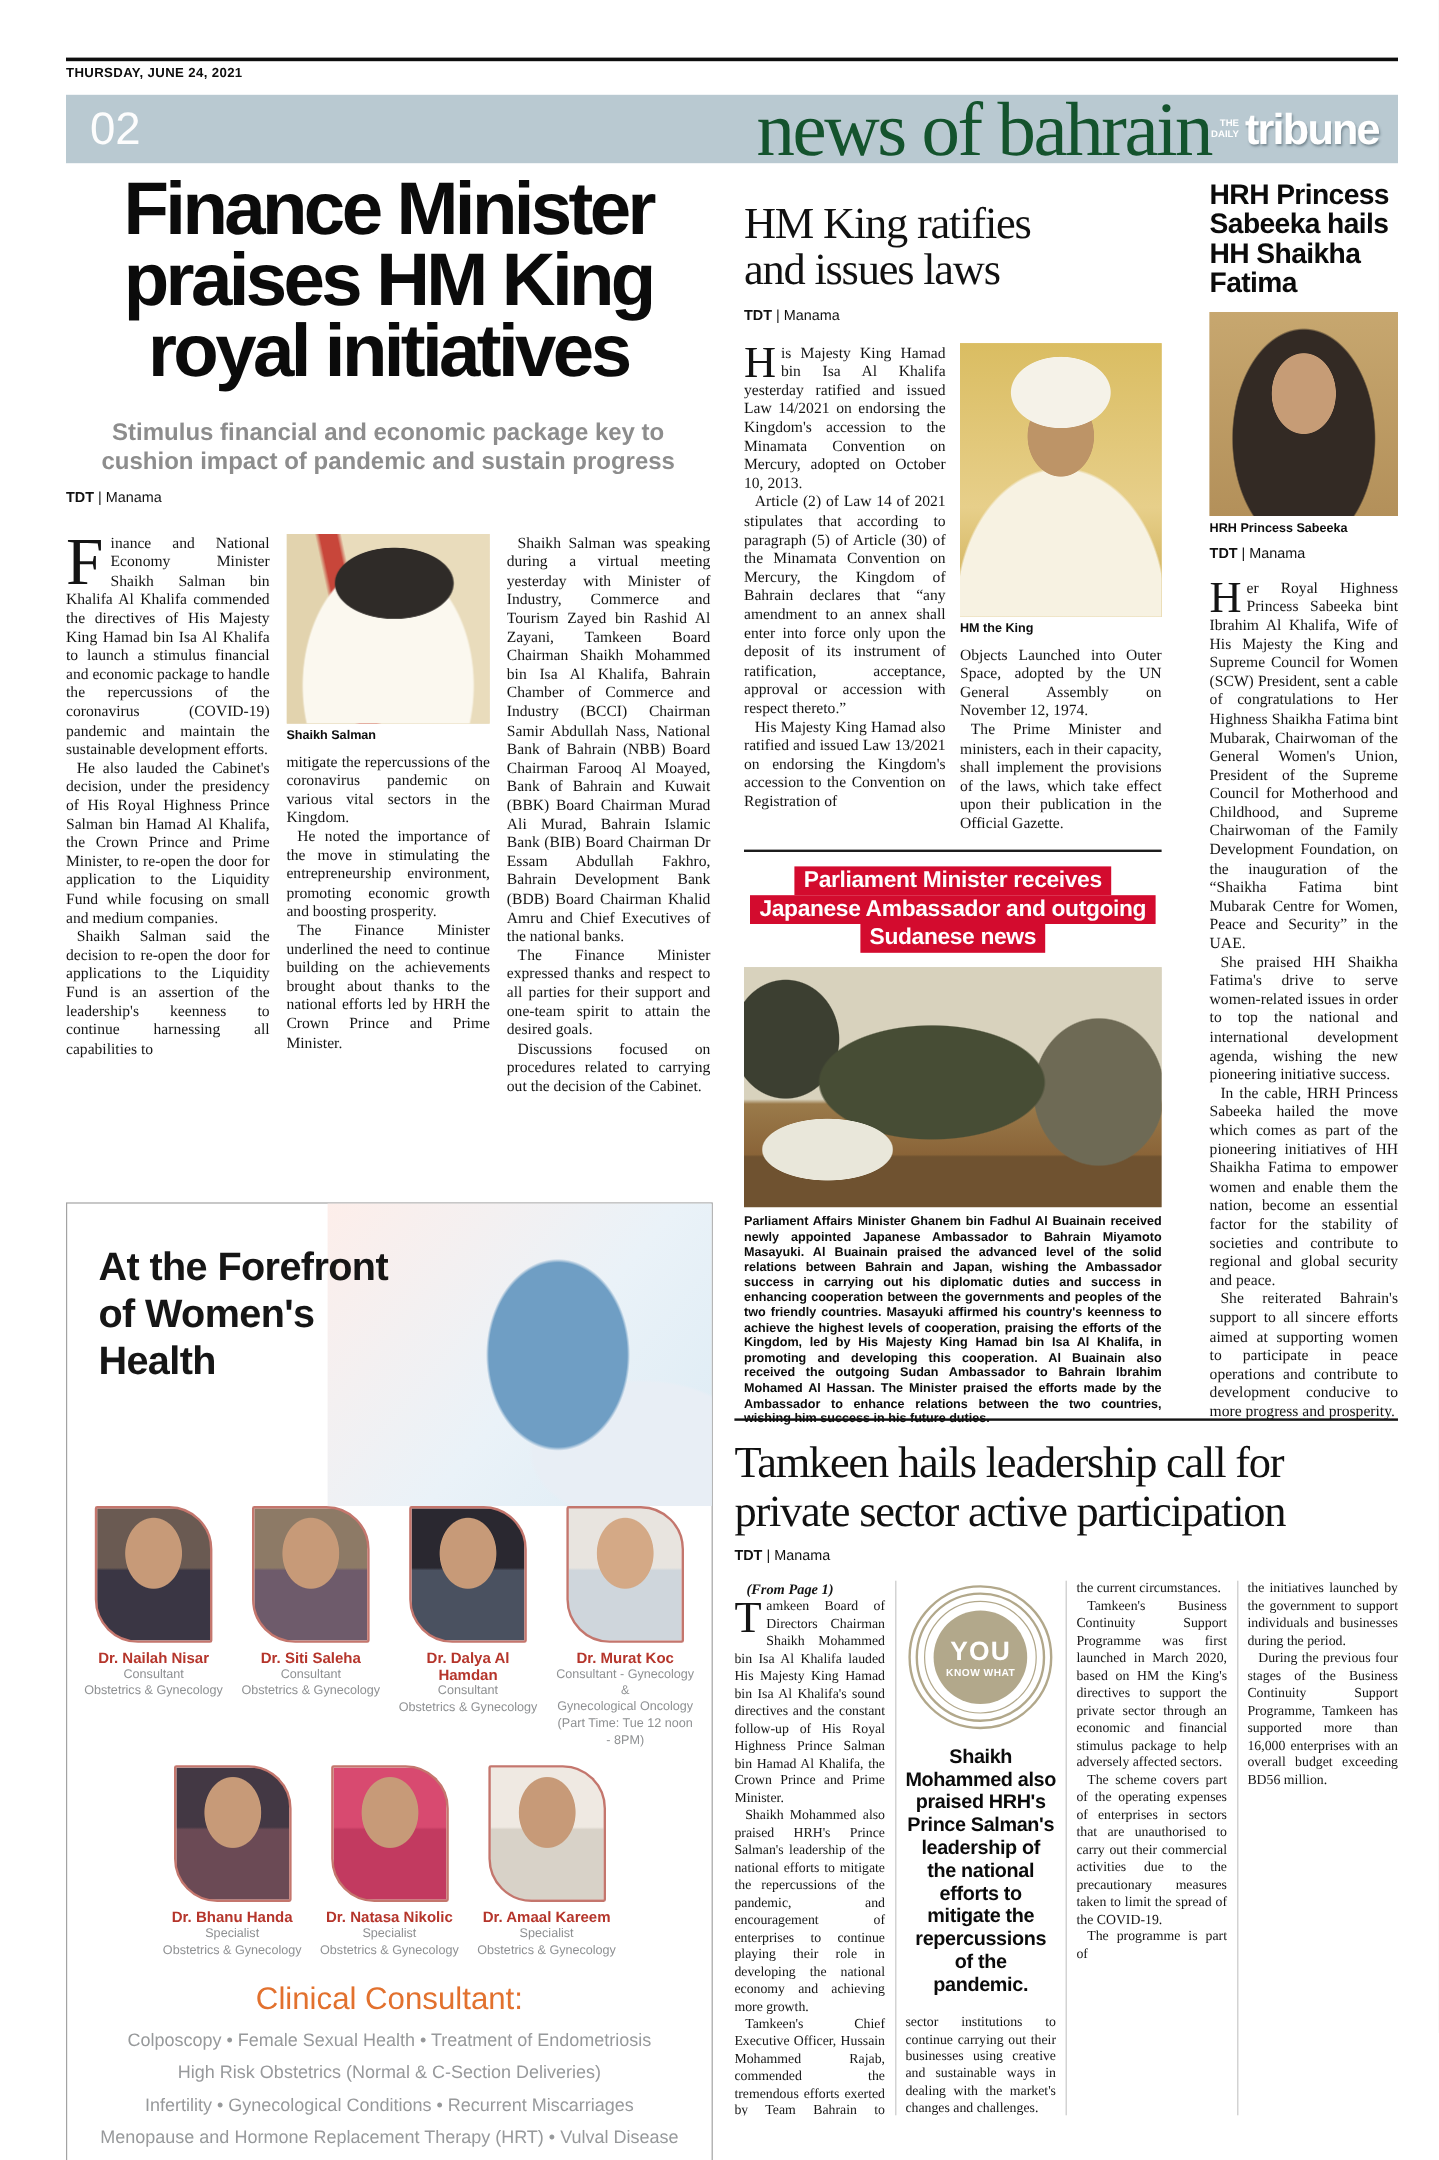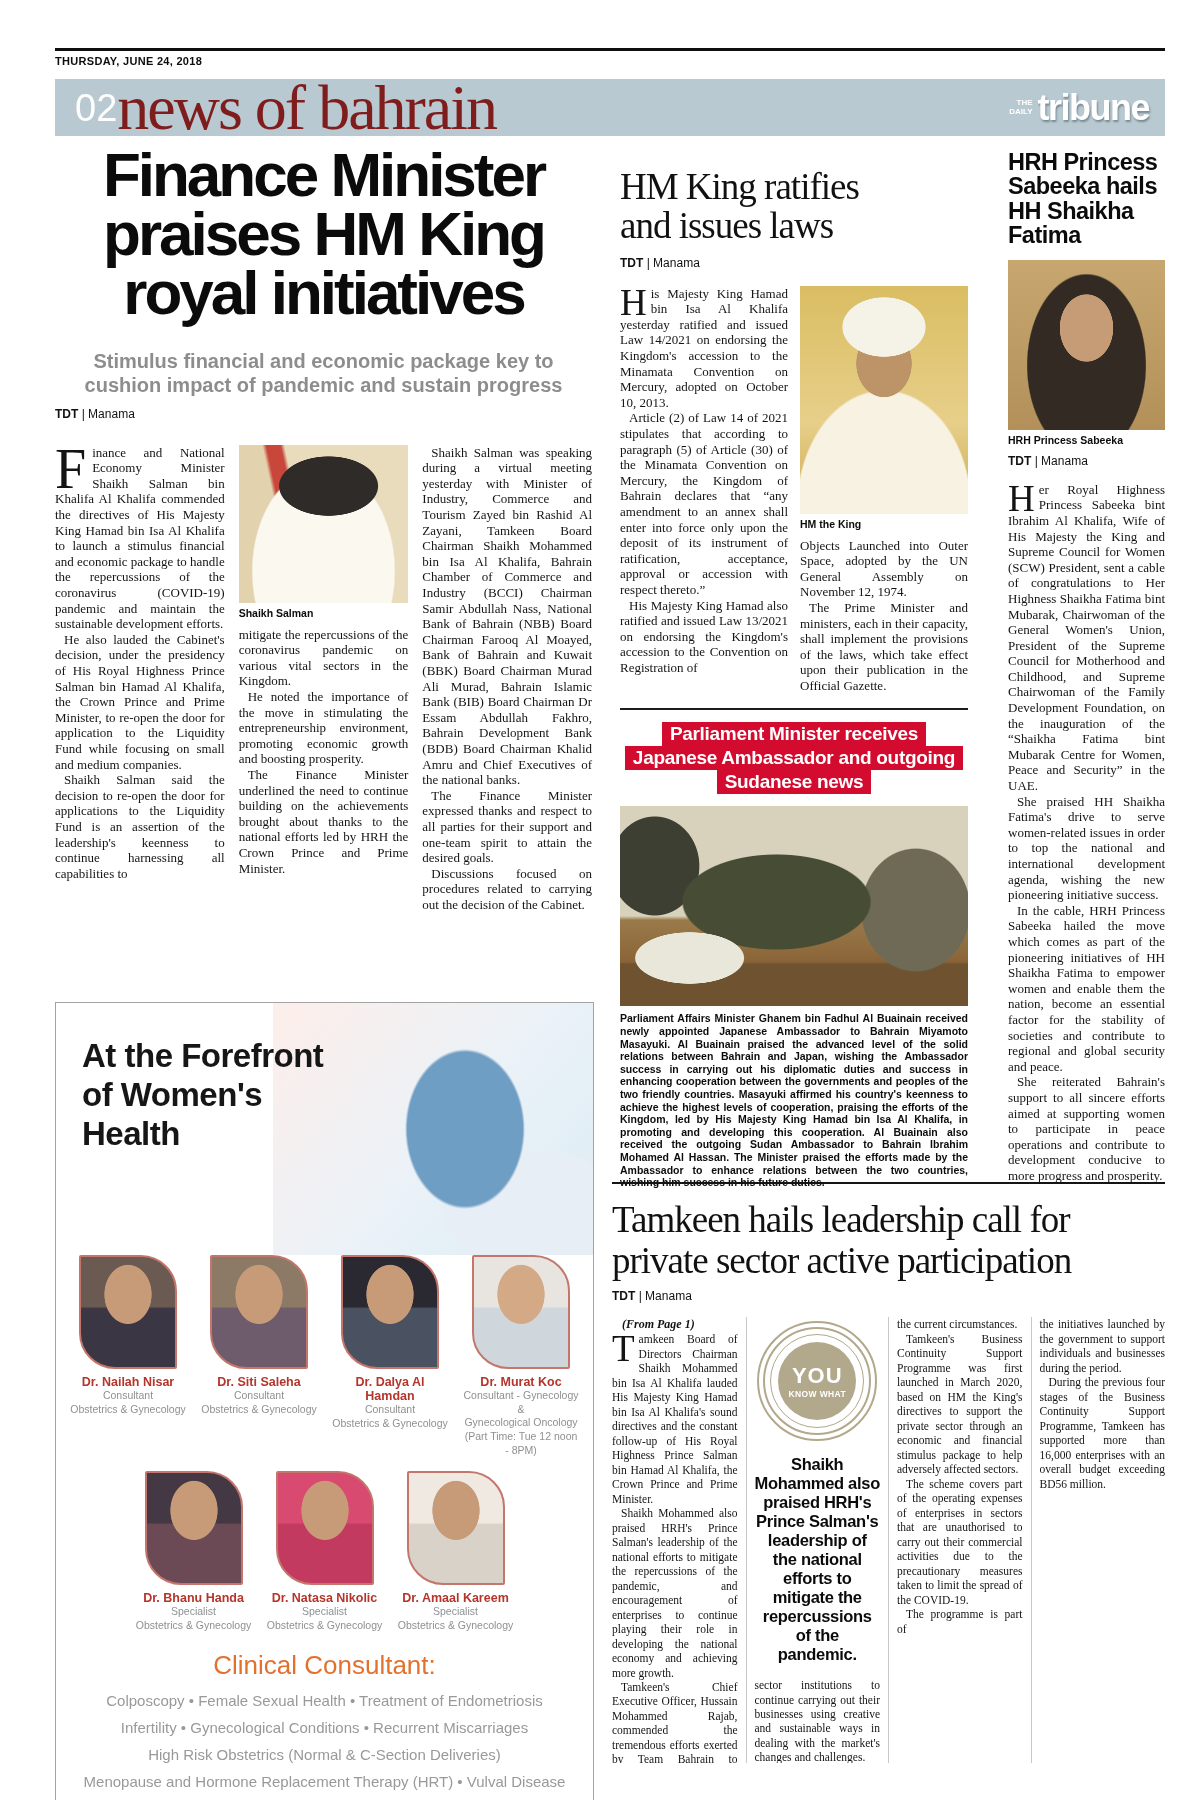--- a/index.html
+++ b/index.html
@@ -6,21 +6,21 @@
   .page{position:relative;width:1199px;height:1800px;background:#fff;overflow:hidden;
         font-family:"Liberation Serif",serif;color:#141414;margin:0 auto;}
   [data-interactable]{cursor:default;}
 
   
   .m-rule{position:absolute;left:55px;top:48px;width:1110px;border-top:3px solid #0e0e0e;}
   .m-date{position:absolute;left:55px;top:55px;font:bold 11px "Liberation Sans",sans-serif;letter-spacing:.3px;color:#0e0e0e;}
   .banner{position:absolute;left:55px;top:79px;width:1110px;height:57px;background:#b9c9d1;
           display:flex;align-items:center;overflow:hidden;}
   .banner-page{margin-left:20px;font:300 38px/1 "Liberation Sans",sans-serif;color:#fdfdfd;}
-  .banner-title{flex:1;text-align:left;font:400 64px/57px "Liberation Serif",serif;color:#7f1d1d;letter-spacing:-2px;}
+  .banner-title{flex:1;text-align:right;font:400 64px/57px "Liberation Serif",serif;color:#14532d;letter-spacing:-2px;}
   .banner-logo{display:flex;align-items:center;gap:5px;margin-right:16px;}
   .logo-top{font:bold 8px/1.05 "Liberation Sans",sans-serif;color:#fff;text-align:right;white-space:pre-line;}
   .logo-main{font:bold 36px/1 "Liberation Sans",sans-serif;color:#fff;letter-spacing:-1.5px;
              text-shadow:1px 2px 2px rgba(40,60,70,.45);}
 
   
   .byline{font:12px "Liberation Sans",sans-serif;color:#111;margin-top:10px;}
   .byline b{font-weight:bold;}
   .body-text p{margin:0;text-align:justify;}
   .ind{text-indent:9px;}
@@ -139,21 +139,21 @@
          text-align:center;display:inline-block;}
   .sicon.fb{background:#3b5998;}
   .sicon.ig{background:linear-gradient(45deg,#f09433,#dc2743 60%,#bc1888);}
 </style>
 </head>
 <body>
 
 <div class="page" data-interactable="false">
 
   <div class="m-rule" data-interactable="false"></div>
-  <div class="m-date" data-interactable="false">THURSDAY, JUNE 24, 2018</div>
+  <div class="m-date" data-interactable="false">THURSDAY, JUNE 24, 2021</div>
   <div class="banner" data-interactable="false">
     <div class="banner-page" data-interactable="false">02</div>
     <div class="banner-title" data-interactable="false">news of bahrain</div>
     <div class="banner-logo" data-interactable="false">
       <div class="logo-top" data-interactable="false">THE
 DAILY</div>
       <div class="logo-main" data-interactable="false">tribune</div>
     </div>
   </div>
 
@@ -320,22 +320,22 @@
       </div>
       <div class="doc" data-interactable="false">
         <div class="doc-photo" data-interactable="false"></div>
         <div class="doc-name" data-interactable="false">Dr. Amaal Kareem</div>
         <div class="doc-sub" data-interactable="false">Specialist</div>
         <div class="doc-sub" data-interactable="false">Obstetrics &amp; Gynecology</div>
       </div>
     </div>
     <div class="clin-h" data-interactable="false">Clinical Consultant:</div>
     <div class="clin-line" data-interactable="false">Colposcopy • Female Sexual Health • Treatment of Endometriosis</div>
+    <div class="clin-line" data-interactable="false">High Risk Obstetrics (Normal &amp; C-Section Deliveries)</div>
     <div class="clin-line" data-interactable="false">Infertility • Gynecological Conditions • Recurrent Miscarriages</div>
-    <div class="clin-line" data-interactable="false">High Risk Obstetrics (Normal &amp; C-Section Deliveries)</div>
     <div class="clin-line" data-interactable="false">Menopause and Hormone Replacement Therapy (HRT) • Vulval Disease</div>
     <div class="ad-footer" data-interactable="false">
       <div class="brand" data-interactable="false">
         <div class="lg-mark" data-interactable="false"></div>
         <div class="lg-ar" data-interactable="false">رويال
 البحرين</div>
         <div data-interactable="false">
           <div class="lg-en" data-interactable="false">ROYAL
 BAHRAIN</div>
           <div class="lg-hosp" data-interactable="false">Hospital</div>

